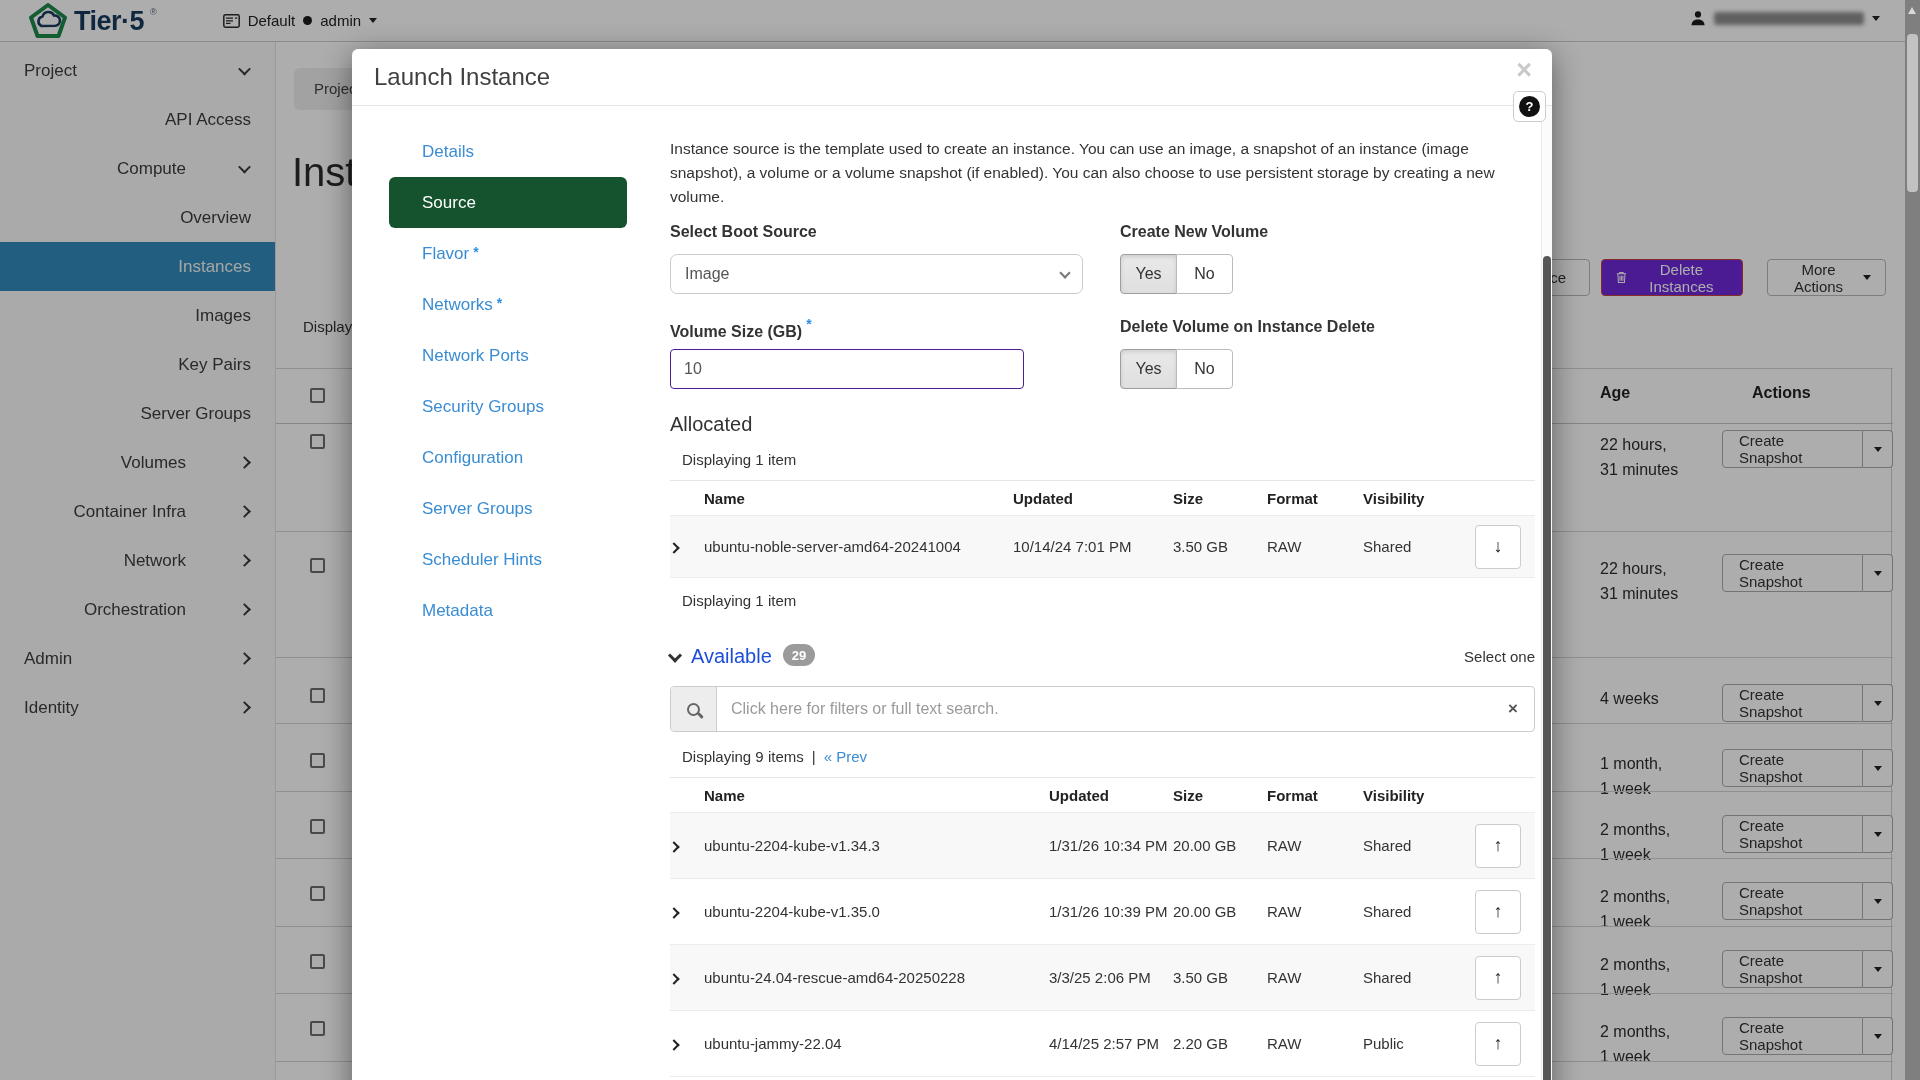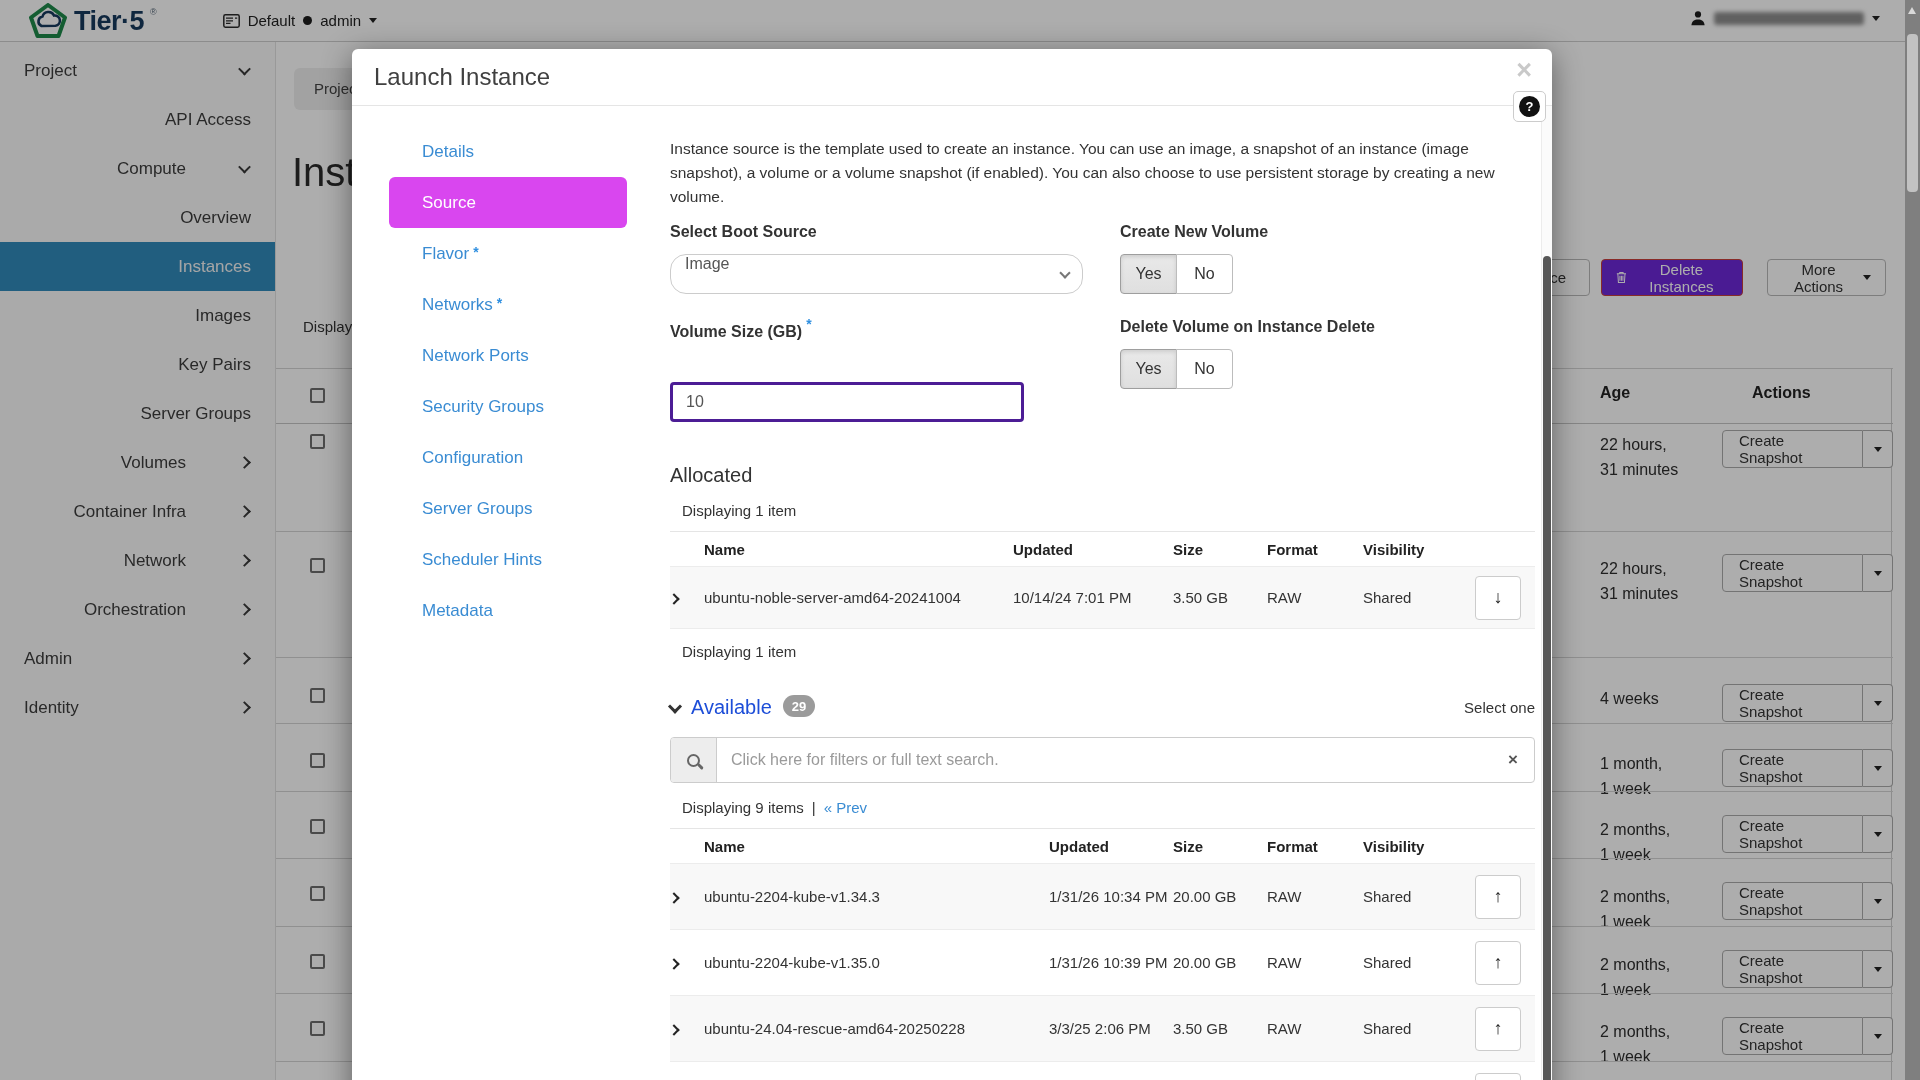--- a/index.html
+++ b/index.html
@@ -73,43 +73,43 @@
   .modal-close { position:absolute; right:20px; top:6px; font-size:27px; font-weight:bold; color:#c9c9c9; cursor:pointer; }
   .help-btn { position:absolute; top:42px; right:6px; width:33px; height:31px; background:#fff;
               border:1px solid #ccc; border-radius:5px; display:flex; align-items:center; justify-content:center;
               cursor:pointer; z-index:5; }
   .help-circle { width:21px; height:21px; background:#111; color:#fff; border-radius:50%; font-size:13px;
                  font-weight:bold; display:flex; align-items:center; justify-content:center; }
 
   .steps { list-style:none; position:absolute; left:37px; top:77px; width:238px; }
   .step { height:51px; display:flex; align-items:center; padding-left:33px; font-size:17px;
           color:#3a8cd3; cursor:pointer; border-radius:6px; }
-  .step.active { background:#d946ef; color:#fff; }
+  .step.active { background:#14532d; color:#fff; }
   .req { color:#2f8fe0; font-size:14px; font-weight:bold; margin-left:4px; position:relative; top:-2px; }
 
   .step-content { position:absolute; left:318px; top:66px; width:865px; }
   .help-text { margin-top:22px; font-size:15.5px; line-height:1.55; color:#333; }
 
   .form-grid { display:grid; grid-template-columns:413px 380px; column-gap:37px; margin-top:14px; }
   .fg-label { font-size:16px; font-weight:bold; color:#333; height:22px; margin-bottom:9px; }
   .fg-label.mt { margin-top:24px; }
-  .select { height:40px; border:1px solid #ccc; border-radius:16px; font-size:16px; color:#555;
-            display:flex; padding:0 14px; cursor:pointer; position:relative; background:#fff; }
+  .select { height:40px; border:1px solid #ccc; border-radius:7px; font-size:16px; color:#555;
+            display:flex; align-items:center; padding:0 14px; cursor:pointer; position:relative; background:#fff; }
   .sel-chev { position:absolute; right:13px; top:14px; width:8px; height:8px; border-right:2px solid #777;
               border-bottom:2px solid #777; transform:rotate(45deg); }
-  .text-input { height:40px; width:354px; border:3px solid #4c1d95; border-radius:4px; font-size:16px; color:#555;
-                padding:0 13px; font-family:inherit;margin-top:33px; }
+  .text-input { height:40px; width:354px; border:1px solid #4c1d95; border-radius:4px; font-size:16px; color:#555;
+                padding:0 13px; font-family:inherit; }
   .toggle { display:flex; }
   .tbtn { width:57px; height:40px; font-size:16px; color:#333; background:#fff; border:1px solid #bcbcbc;
           cursor:pointer; font-family:inherit; }
   .tbtn:first-child { border-radius:4px 0 0 4px; }
   .tbtn:last-child { border-radius:0 4px 4px 0; margin-left:-1px; }
   .tbtn.on { background:linear-gradient(#e9e9e9,#dfdfdf); border-color:#9e9e9e; box-shadow:inset 0 2px 4px rgba(0,0,0,0.12); }
 
-  .section-h { margin-top:42px; font-size:20px; font-weight:400; color:#333; }
+  .section-h { margin-top:24px; font-size:20px; font-weight:400; color:#333; }
   .displaying { margin:15px 0 6px 12px; font-size:15px; color:#333; }
   .displaying.second { margin-top:14px; }
 
   .img-table { width:100%; border-collapse:collapse; margin-top:12px; font-size:15px; color:#333; }
   .img-table th { text-align:left; font-size:15px; color:#222; border-top:1px solid #e5e5e5; padding:9px 0 8px; }
   .img-table td { border-top:1px solid #ececec; padding:6px 0; }
   .img-table tr.striped { background:#f8f8f8; }
   .img-table tbody tr:last-child td { border-bottom:1px solid #ececec; }
   .alloc td { height:62px; }
   .avail td { height:66px; }

